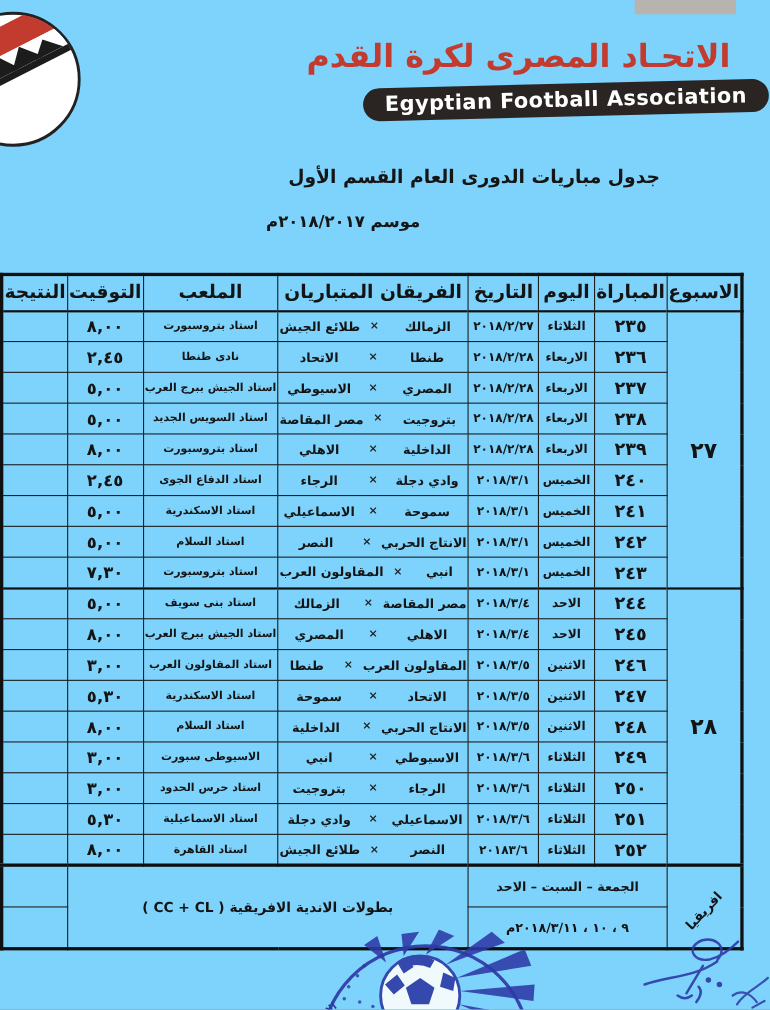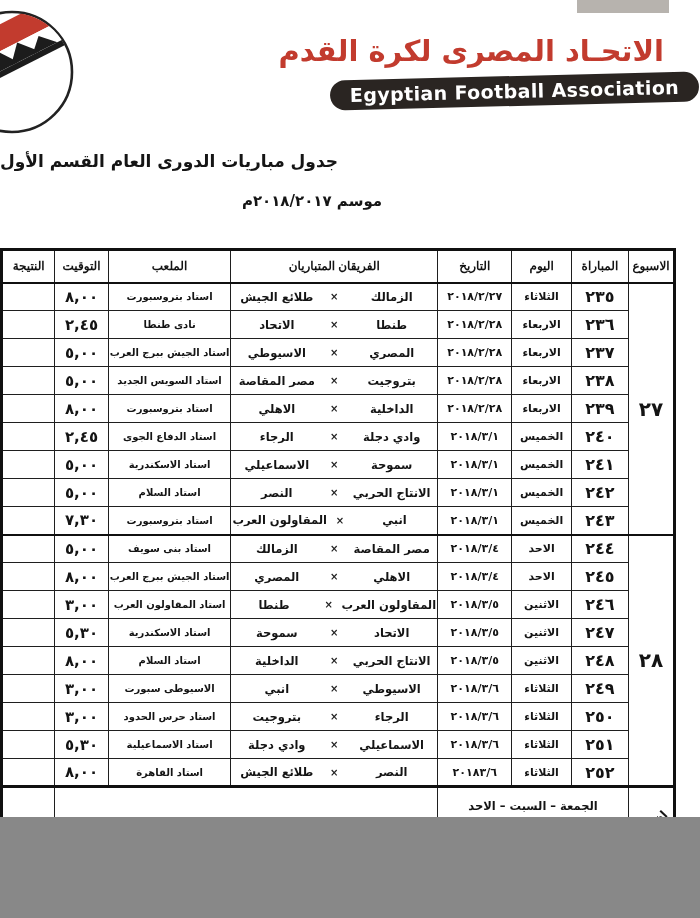--- a/index.html
+++ b/index.html
@@ -1,52 +1,52 @@
 <!DOCTYPE html>
 <html lang="ar"><head>
 <meta charset="utf-8">
 <style>
   * { box-sizing: border-box; margin: 0; padding: 0; }
   body { background:#888; font-family:"DejaVu Sans", sans-serif; }
   .page {
-    position: relative; width: 700px; height: 817px;
-    background: #ffffff; overflow: hidden; direction: rtl;
+    position: relative; width: 700px; height: 918px;
+    background: #7dd3fc; overflow: hidden; direction: rtl;
     margin: 0 auto; color:#151515;
   }
   .corner-smudge { position:absolute; left:577px; top:0; width:92px; height:13px; background:#b7b3ae; }
 
   
   .crest { position:absolute; left:0; top:6px; }
   .org-ar {
     position:absolute; top:34px; right:36px;
     font-size:29px; font-weight:bold; color:#c23b2e; letter-spacing:0; white-space:nowrap;
   }
   .banner {
     position:absolute; top:76px; left:330px; width:369px; height:30px;
     background:#2a2522; border-radius:15px; transform:rotate(-1.4deg);
     display:flex; align-items:center; justify-content:center;
     color:#fff; font-size:19px; font-weight:bold; direction:ltr; letter-spacing:0.4px;
     white-space:nowrap;
   }
-  .doc-title { position:absolute; top:151px; left:0; width:600px; text-align:left;
+  .doc-title { position:absolute; top:151px; left:0; width:600px; text-align:right;
     font-size:17px; font-weight:bold; }
   .season   { position:absolute; top:192px; left:0; width:600px; text-align:center;
     font-size:15px; font-weight:bold;padding-left:24px; }
 
   
   table.sched {
     position:absolute; top:248px; right:24px;
     border-collapse:collapse; table-layout:fixed;
     border:3px solid #101010;
   }
   .sched th, .sched td {
     border:1.4px solid #1f1f1f; text-align:center; vertical-align:middle;
     font-weight:bold; color:#141414; overflow:hidden; padding:0 1px;
   }
-  .sched th { height:33px; font-size:12px; border-bottom:2.4px solid #101010;font-family:Liberation Serif, serif; }
+  .sched th { height:33px; font-size:17px; border-bottom:2.4px solid #101010; }
   .sched td.c { height:28px; }
   .match-no { font-size:16px; }
   .day      { font-size:11px; }
   .date     { font-size:11px; }
   .teams    { display:flex; align-items:center; width:100%; }
   .t-home, .t-away { flex:1; font-size:11.5px; white-space:nowrap; }
   .vs { width:26px; font-size:10px; color:#222; }
   .stadium  { font-size:10px; white-space:nowrap; }
   .time     { font-size:15px; }
   .result   { font-size:11px; }

